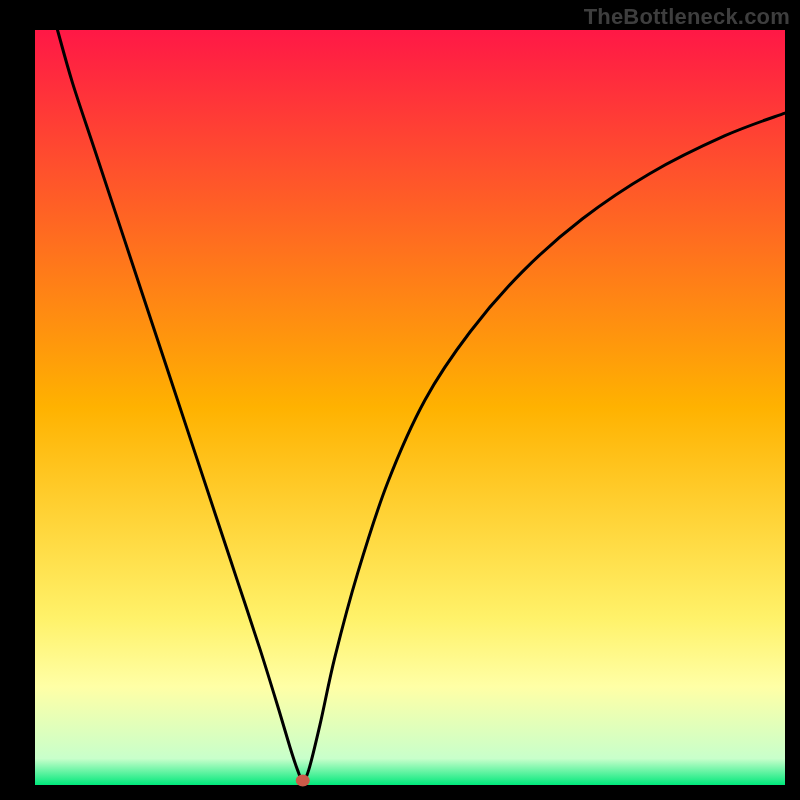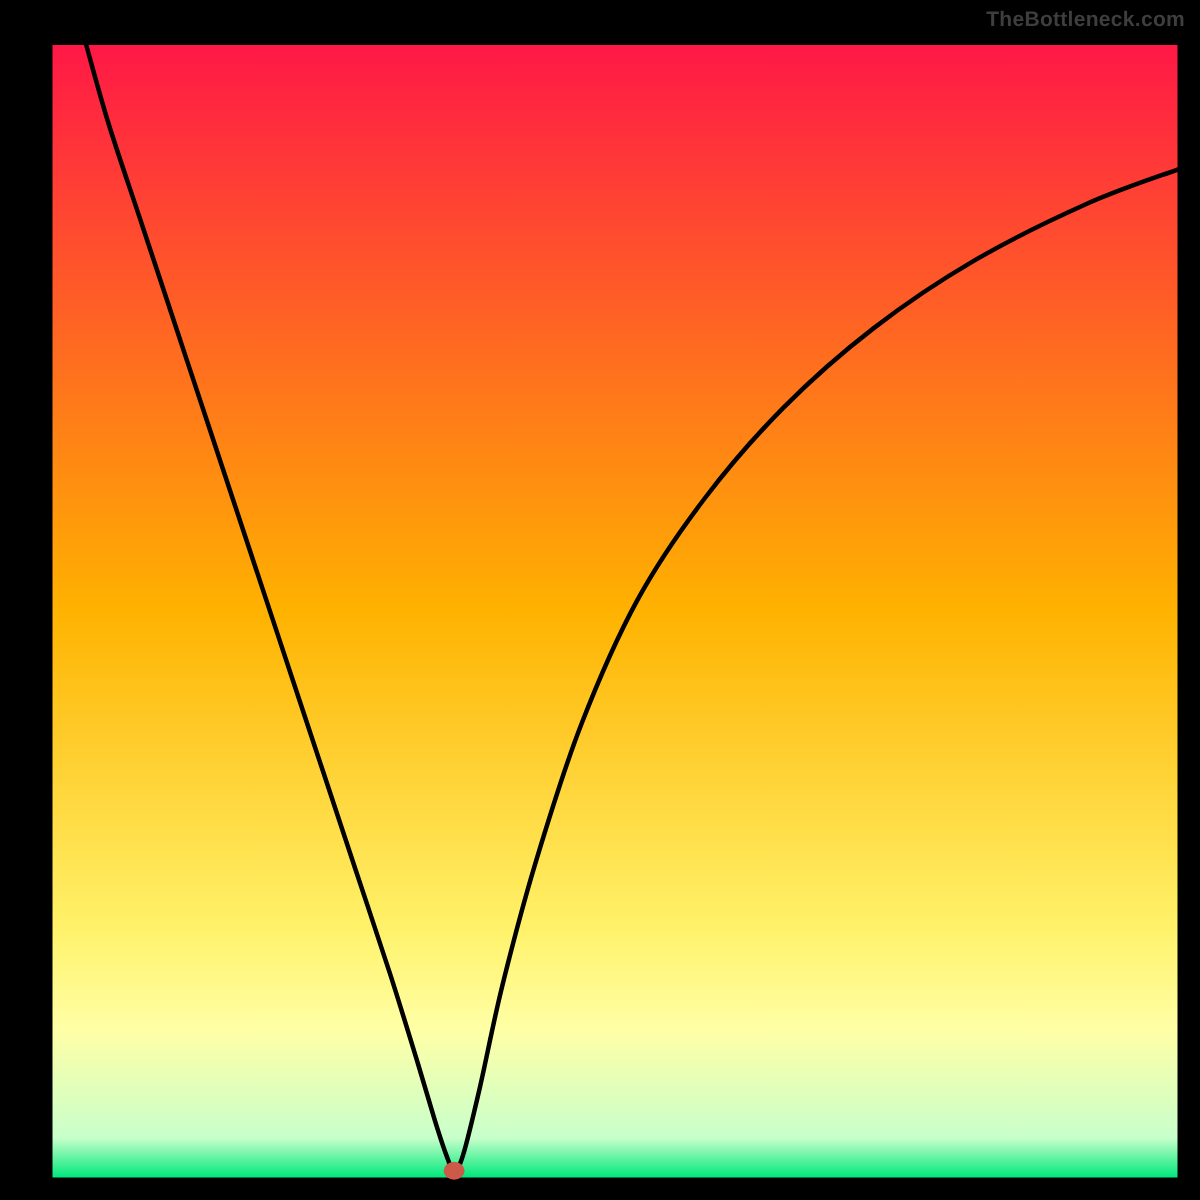--- a/index.html
+++ b/index.html
@@ -15,21 +15,21 @@
     position: relative;
     width: 800px;
     height: 800px;
     background: #000;
   }
   .watermark {
     position: absolute;
     top: 4px;
     right: 10px;
     color: #3e3e3e;
-    font-size: 14px;
+    font-size: 22px;
     font-weight: 600;
     letter-spacing: 0.2px;
     user-select: none;
   }
   svg {
     position: absolute;
     top: 0;
     left: 0;
   }
 </style>

